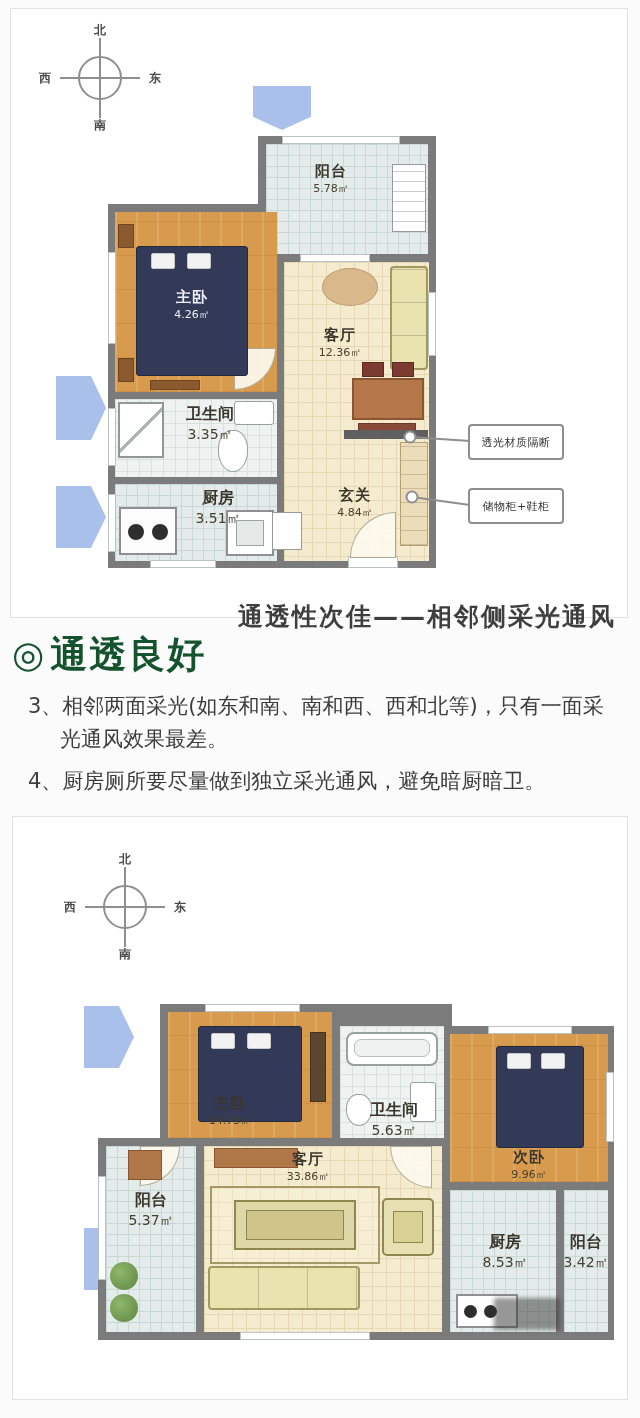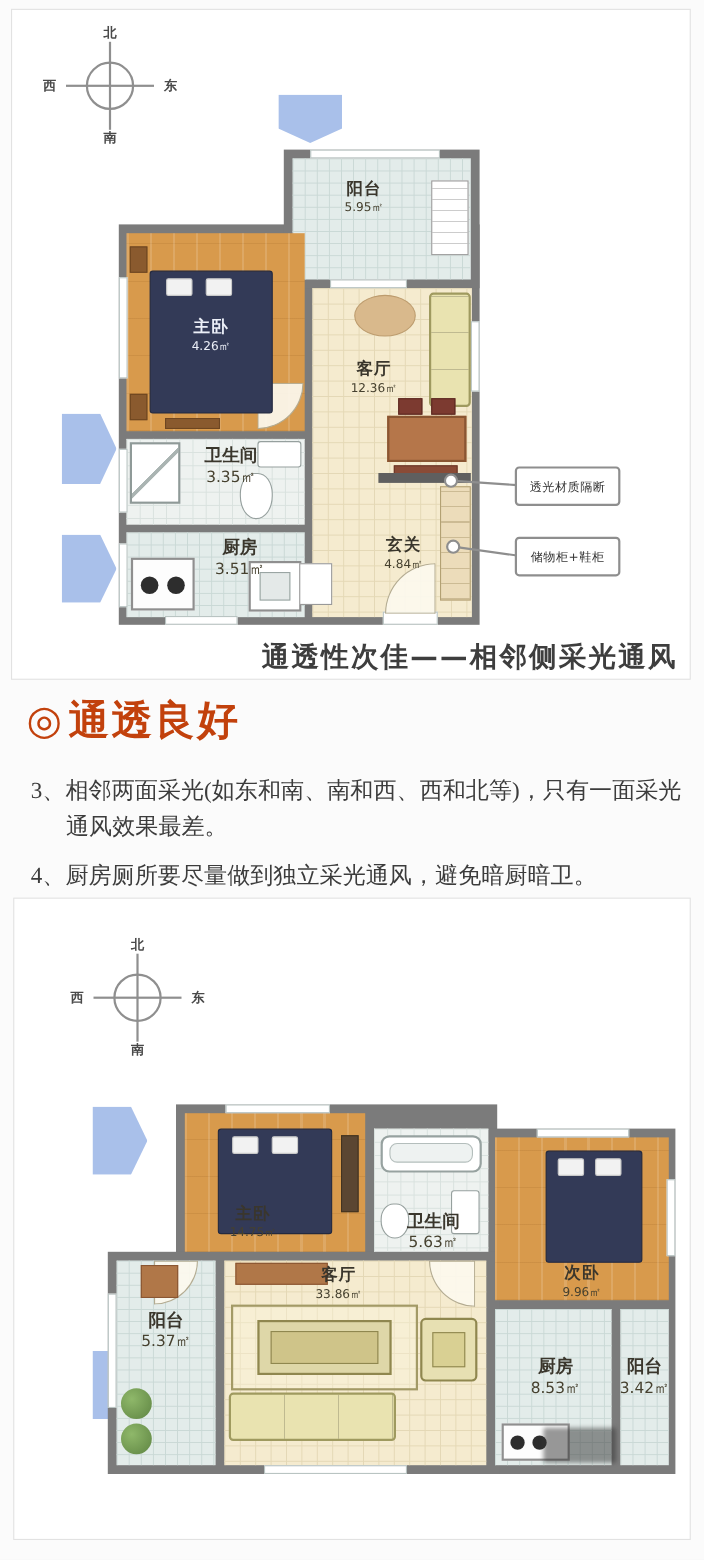--- a/index.html
+++ b/index.html
@@ -28,24 +28,24 @@
   .caption{position:absolute;font-size:25px;font-weight:600;color:#3e3e3e;letter-spacing:2px;}
   .compass{position:absolute;width:90px;height:90px;}
   .c-ring{position:absolute;left:23px;top:23px;width:44px;height:44px;border:2px solid #8f8f8f;border-radius:50%;box-sizing:border-box;}
   .c-h{position:absolute;left:5px;top:44px;width:80px;height:2px;background:#8f8f8f;}
   .c-v{position:absolute;left:44px;top:5px;width:2px;height:80px;background:#8f8f8f;}
   .cl{position:absolute;font-size:12px;color:#4a4a4a;font-weight:bold;}
   .cl.n{left:0;right:0;top:-11px;text-align:center;}
   .cl.s{left:0;right:0;bottom:-11px;text-align:center;}
   .cl.w{left:-16px;top:37px;}
   .cl.e{right:-16px;top:37px;}
-  .note-title{position:absolute;left:24px;top:630px;font-size:37px;font-weight:800;color:#c2410c;letter-spacing:2px;}
+  .note-title{position:absolute;left:12px;top:630px;font-size:37px;font-weight:800;color:#14532d;letter-spacing:2px;}
   .note-title .mk{margin-right:4px;font-weight:400;}
   .note-body{position:absolute;left:28px;top:690px;width:592px;font-size:21px;color:#3c3c3c;line-height:1.58;}
-  .note-body p{margin:12px 0 9px 0;text-indent:-32px;padding-left:32px;font-family:Liberation Serif, serif;}
+  .note-body p{margin:0 0 9px 0;text-indent:-32px;padding-left:32px;}
   .pillow{position:absolute;top:6px;width:22px;height:14px;background:#f2f2f2;border:1px solid #c9c9c9;border-radius:2px;}
   .burner{position:absolute;width:16px;height:16px;border-radius:50%;background:#2d2d2d;}
   .watermark{position:absolute;background:rgba(50,50,50,.5);filter:blur(2px);border-radius:2px;}
 </style>
 </head>
 <body>
 
 <div class="page">
 
   <div class="card" style="left:10px;top:8px;width:618px;height:610px;"></div>
@@ -107,53 +107,53 @@
   <div class="furn" style="left:362px;top:362px;width:22px;height:15px;background:#7c3a30;border:1px solid #5c2a22;"></div>
   <div class="furn" style="left:392px;top:362px;width:22px;height:15px;background:#7c3a30;border:1px solid #5c2a22;"></div>
   <div class="furn" style="left:352px;top:378px;width:72px;height:42px;background:#b5764a;border:2px solid #8a5632;"></div>
   <div class="furn" style="left:358px;top:423px;width:58px;height:9px;background:#8a4b36;border:1px solid #6b3828;"></div>
   <div class="furn" style="left:344px;top:430px;width:84px;height:9px;background:#5f5f5f;"></div>
   <div class="furn" style="left:400px;top:442px;width:28px;height:104px;background:#ecdcba;border:1px solid #b3a173;background-image:repeating-linear-gradient(0deg,rgba(130,110,60,.3) 0 1px,transparent 1px 14px);"></div>
   <div class="furn" style="left:272px;top:512px;width:30px;height:38px;background:#fff;border:1px solid #999;"></div>
 
   <div class="rlabel" style="left:286px;top:162px;width:90px;">
     <span class="nm">阳台</span>
-    <span class="ar">5.95㎡</span>
+    <span class="ar">5.78㎡</span>
   </div>
   <div class="rlabel white" style="left:146px;top:288px;width:92px;">
     <span class="nm">主卧</span>
     <span class="ar">4.26㎡</span>
   </div>
   <div class="rlabel" style="left:300px;top:326px;width:80px;">
     <span class="nm">客厅</span>
     <span class="ar">12.36㎡</span>
   </div>
   <div class="rlabel sm" style="left:168px;top:404px;width:84px;">
     <span class="nm">卫生间</span>
     <span class="ar">3.35㎡</span>
   </div>
   <div class="rlabel sm" style="left:178px;top:488px;width:80px;">
     <span class="nm">厨房</span>
     <span class="ar">3.51㎡</span>
   </div>
-  <div class="rlabel" style="left:332px;top:486px;width:70px;">
+  <div class="rlabel" style="left:320px;top:486px;width:70px;">
     <span class="nm">玄关</span>
     <span class="ar">4.84㎡</span>
   </div>
 
   <svg style="position:absolute;left:386px;top:420px;" width="90" height="92" viewBox="0 0 90 92">
     <line x1="24" y1="17" x2="84" y2="21" stroke="#8e8e8e" stroke-width="2"></line>
     <circle cx="24" cy="17" r="5.5" fill="#fff" stroke="#8e8e8e" stroke-width="2"></circle>
     <line x1="26" y1="77" x2="84" y2="85" stroke="#8e8e8e" stroke-width="2"></line>
     <circle cx="26" cy="77" r="5.5" fill="#fff" stroke="#8e8e8e" stroke-width="2"></circle>
   </svg>
   <div class="callout" style="left:468px;top:424px;width:96px;height:36px;">透光材质隔断</div>
   <div class="callout" style="left:468px;top:488px;width:96px;height:36px;">储物柜+鞋柜</div>
 
-  <div class="caption" style="right:24px;top:580px;margin-left:15px;">通透性次佳——相邻侧采光通风</div>
+  <div class="caption" style="right:24px;top:600px;margin-left:15px;">通透性次佳——相邻侧采光通风</div>
 
   <div class="note-title">
     <span class="mk">◎</span><span>通透良好</span>
   </div>
   <div class="note-body">
     <p>3、相邻两面采光(如东和南、南和西、西和北等)，只有一面采光通风效果最差。</p>
     <p>4、厨房厕所要尽量做到独立采光通风，避免暗厨暗卫。</p>
   </div>
 
   <div class="card" style="left:12px;top:816px;width:616px;height:584px;"></div>

